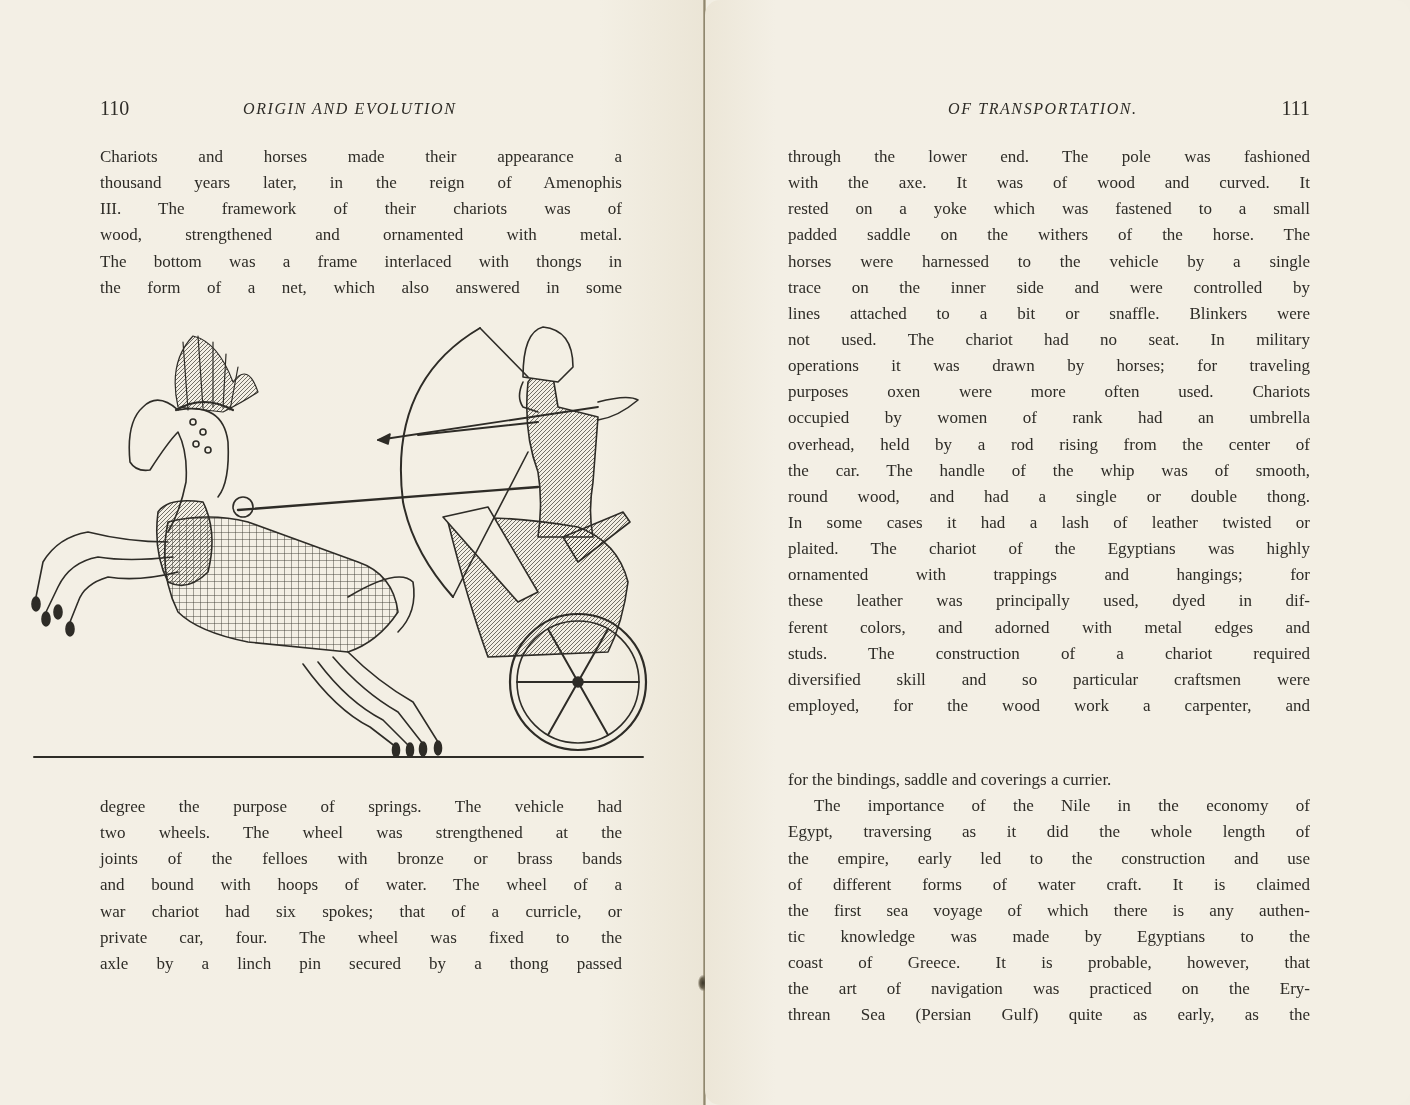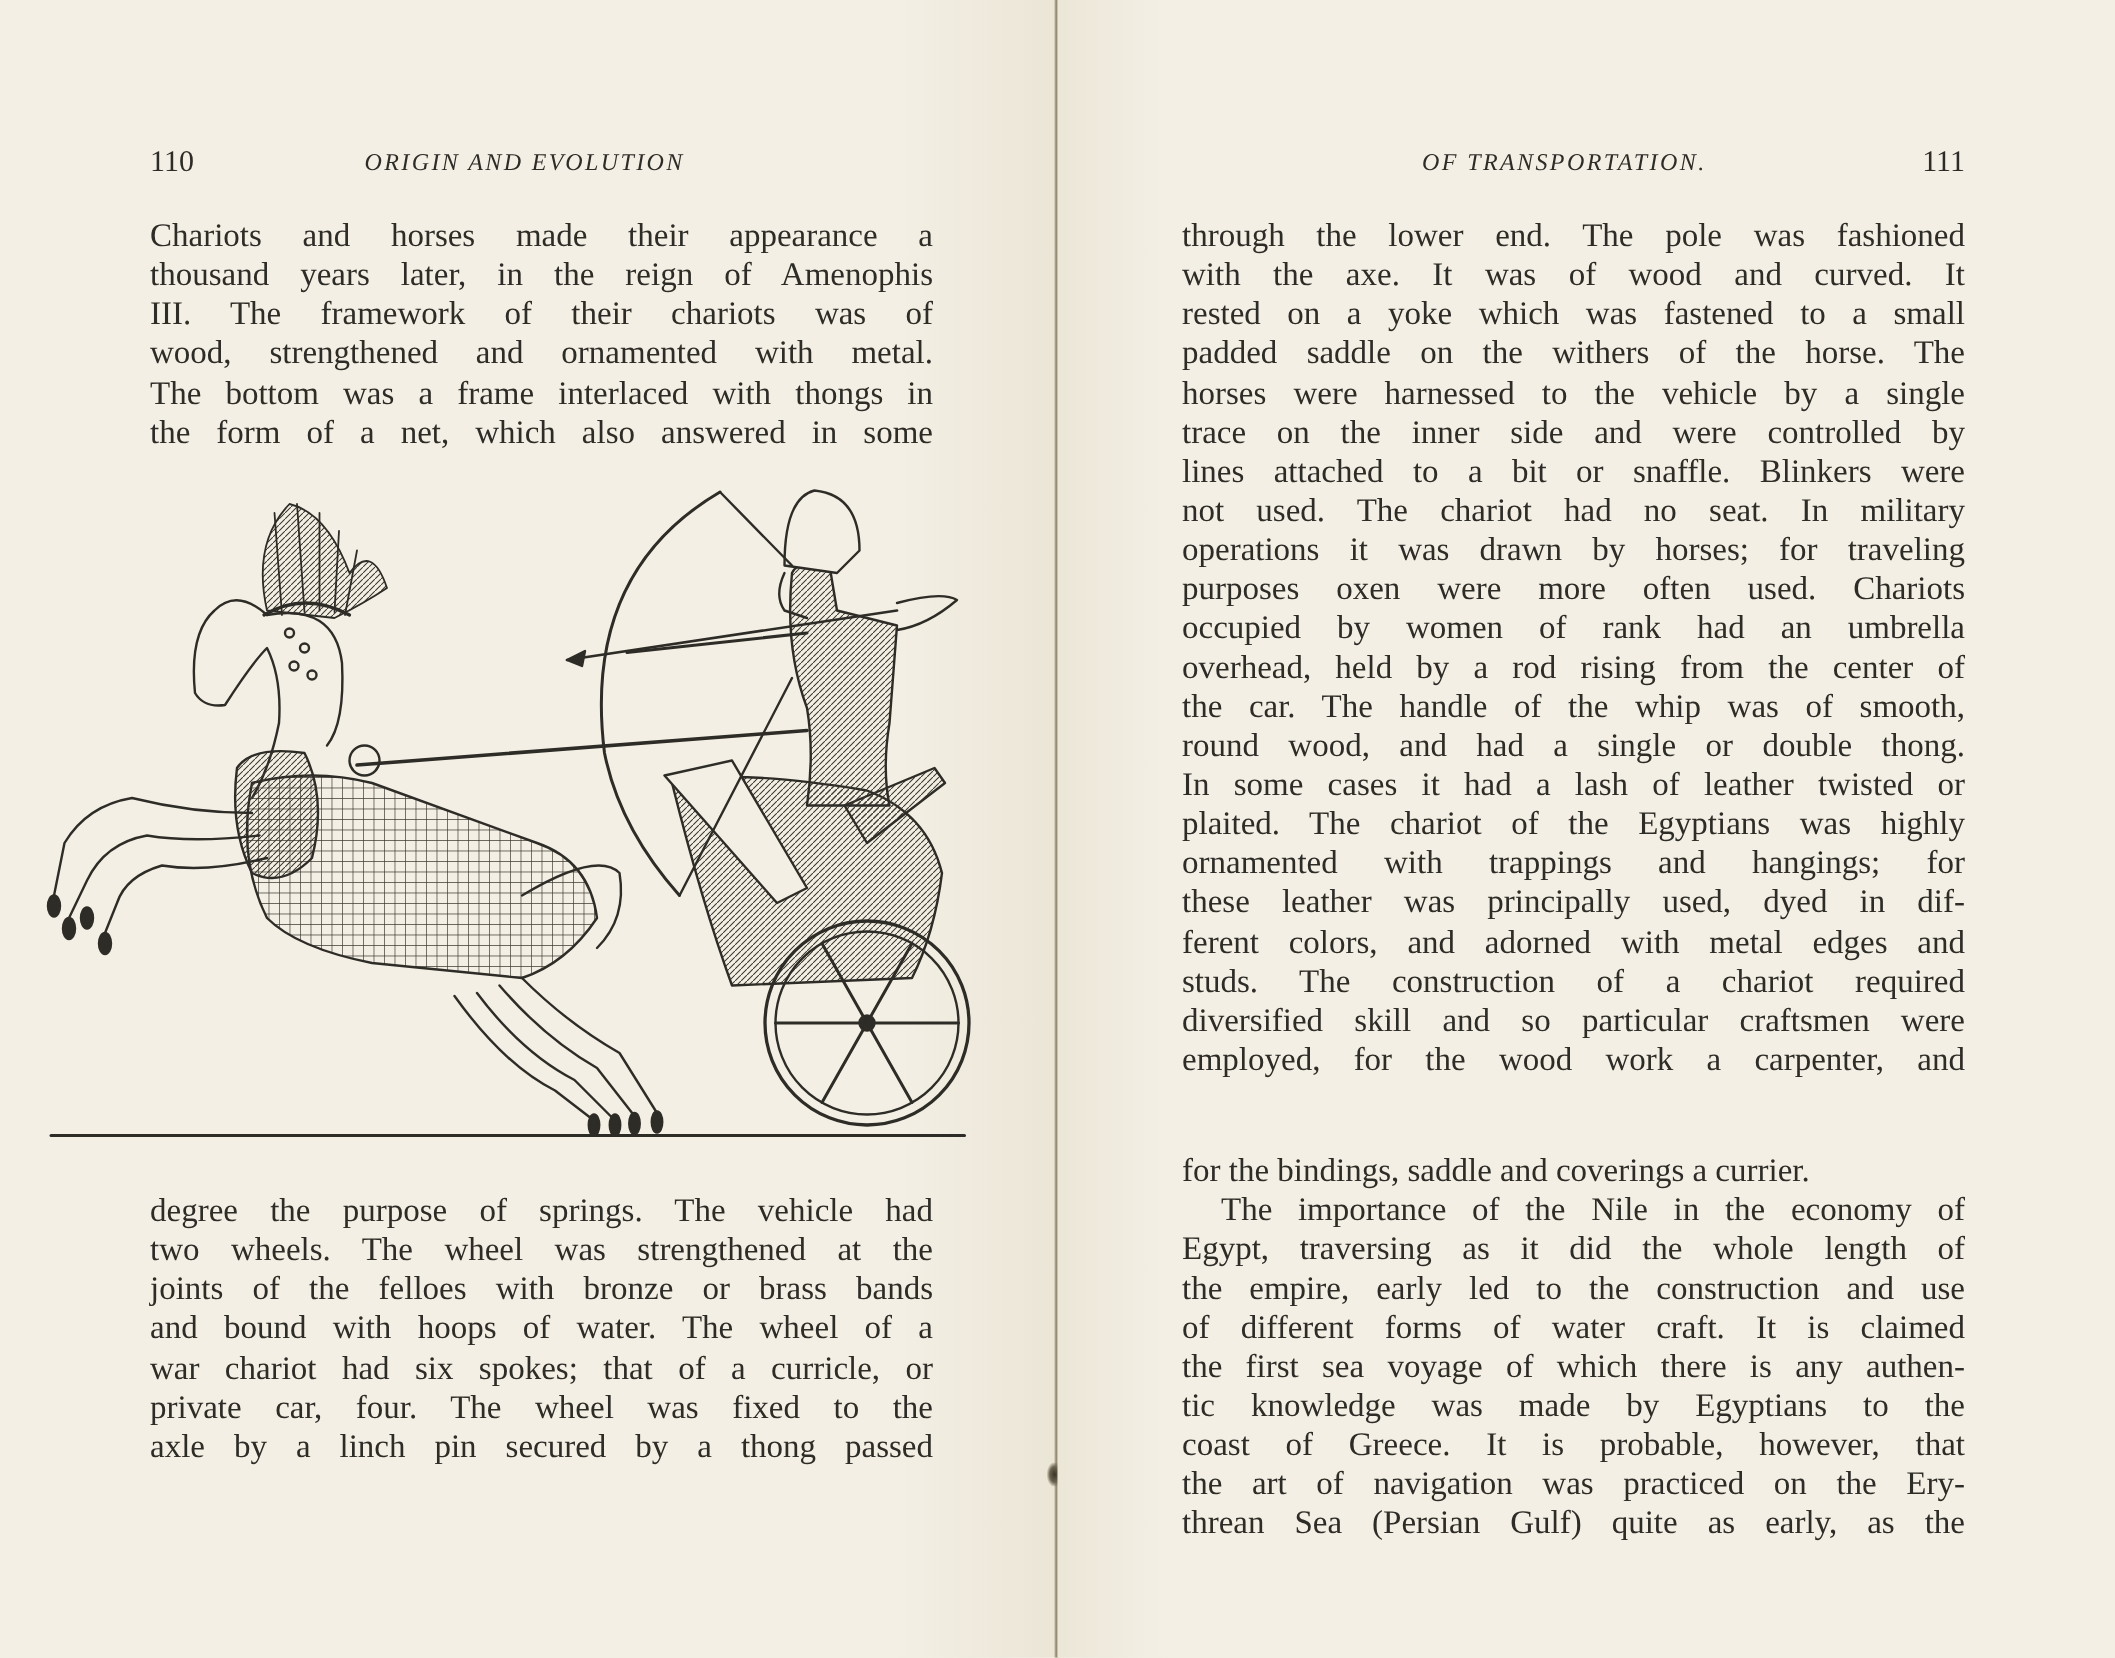--- a/index.html
+++ b/index.html
@@ -9,40 +9,40 @@
     position: relative;
     font-family: "DejaVu Serif", "Liberation Serif", serif;
     color: #2e2c27;
   }
   .spread { position: absolute; inset: 0; padding-left: 44px; }
   .page {
     position: absolute; top: 0; height: 1105px;
     background: linear-gradient(90deg, #f4f0e6 0%, #f2eee3 60%, #efe9dc 100%);
   }
   .page.left { left: 0; width: 705px; background: linear-gradient(90deg, #f3efe5 0%, #f3efe4 85%, #ebe5d6 100%); }
-  .page.right { left: 705px; width: 705px; background: linear-gradient(90deg, #ece6d7 0%, #f3efe5 10%, #f3efe4 100%); }
+  .page.right { left: 705px; width: 705px; background: linear-gradient(90deg, #ece6d7 0%, #f3efe5 10%, #f3efe4 100%); border-radius: 15px; }
   .gutter {
     position: absolute; left: 703px; top: 0; width: 3px; height: 1105px;
     background: linear-gradient(90deg, #bdb39c, #8f876f, #cfc6b0);
   }
   .gutter-mark { position: absolute; left: 698px; top: 975px; width: 10px; height: 16px;
     background: radial-gradient(ellipse at center, #3a3528 0%, #6b6350 45%, rgba(0,0,0,0) 75%); }
   .running-head {
     position: absolute; top: 96px; height: 24px;
     font-family: "Liberation Serif", serif;
   }
   .folio { position: absolute; top: 0; font-size: 20px; line-height: 24px; }
   .head-title {
     position: absolute; top: 1px; font-style: italic; font-size: 16px; letter-spacing: 1.6px;
     line-height: 24px; white-space: nowrap;
   }
   .column {
     position: absolute; width: 522px;
     font-family: "Liberation Serif", serif;
-    font-size: 22px; line-height: 26.15px;
+    font-size: 17px; line-height: 26.15px;
   }
   .line {
     display: block; height: 26.15px; white-space: nowrap;
     text-align: justify; text-align-last: justify;
   }
   .line.last { text-align-last: left; margin-top: 48px; }
   .line.indent { padding-left: 26px; }
   .figure {
     position: absolute; left: 18px; top: 322px; width: 640px; height: 440px;
   }

